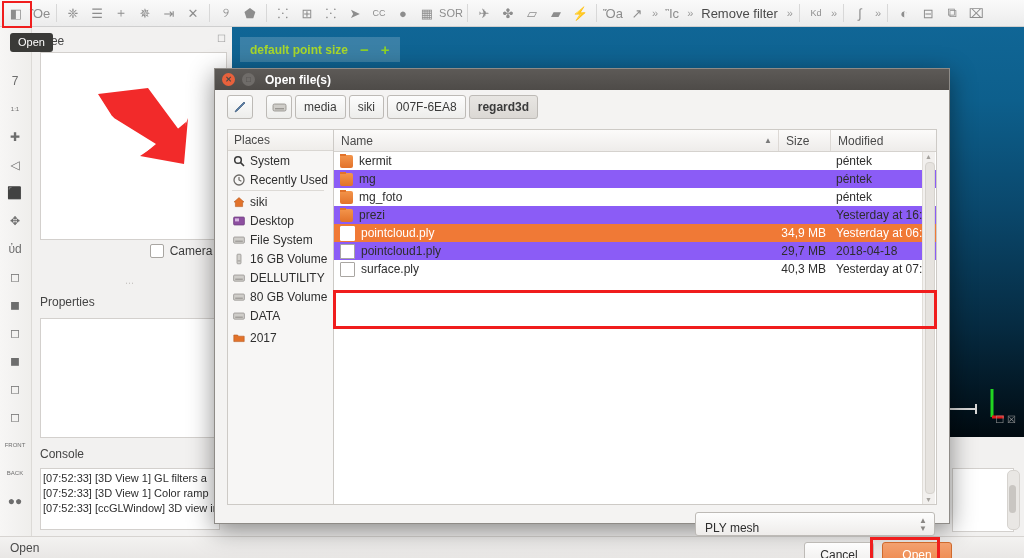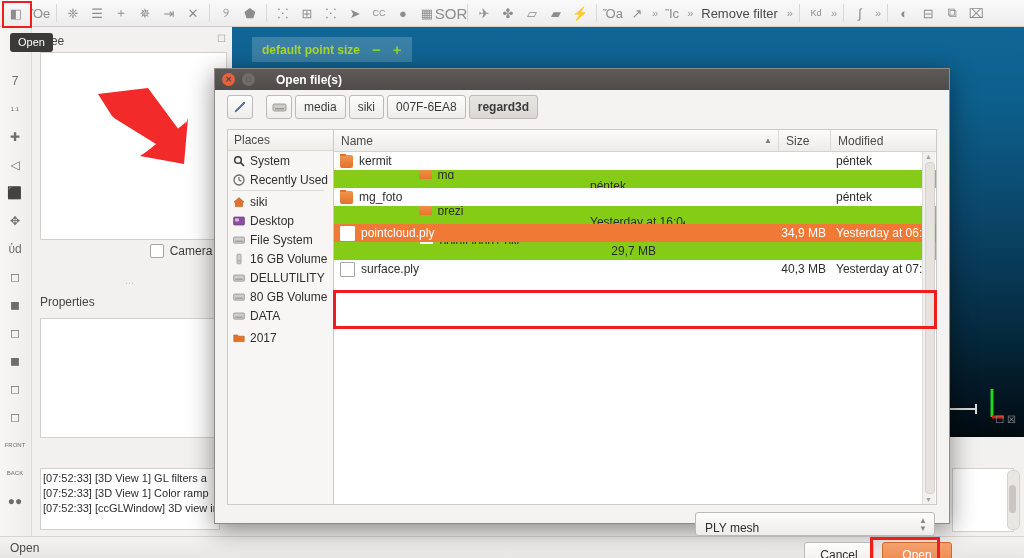--- a/index.html
+++ b/index.html
@@ -89,21 +89,21 @@
     overflow:hidden;padding:2px 0 0 2px;box-sizing:border-box;
   }
   .console-line{font-size:11px;color:#2d2d2d;line-height:15px;white-space:nowrap;}
 
   
   #view3d{
     left:232px;top:27px;width:792px;height:410px;
     background:linear-gradient(180deg,#106696 0%,#0d5f8c 18%,#0a476b 45%,#062c43 72%,#010a10 100%);
   }
   #point-size-badge{
-    left:252px;top:37px;height:25px;
+    left:240px;top:37px;height:25px;
     background:rgba(255,255,255,0.18);
     display:flex;align-items:center;
     padding:0 10px;color:#a8d82b;font-size:12px;font-weight:bold;
   }
   #point-size-badge .psop{color:#8fd424;font-size:15px;margin-left:12px;font-weight:bold;}
   #axis-gizmo{right:18px;bottom:14px;width:70px;height:40px;}
   #view-corner-btns{right:8px;top:414px;color:#9b9b9b;font-size:10px;}
 
   
   #right-strip{left:948px;top:440px;width:76px;height:96px;background:#f2f1f0;}
@@ -139,21 +139,21 @@
   #dialog-titlebar{
     height:21px;width:100%;
     background:linear-gradient(#5d5a57,#4e4b48);
     display:flex;align-items:center;
     color:#ffffff;font-size:12px;font-weight:bold;
   }
   .winbtn{width:13px;height:13px;border-radius:50%;margin-left:7px;flex:0 0 auto;
           display:flex;align-items:center;justify-content:center;font-size:8px;color:#4a4745;}
   .winbtn.close{background:#e8613c;}
   .winbtn.max{background:#6f6c69;}
-  #dialog-title-text{margin-left:21px;}
+  #dialog-title-text{margin-left:10px;}
 
   
   #path-bar{
     position:absolute;left:0;top:21px;width:100%;height:34px;
     display:flex;align-items:center;padding-left:12px;box-sizing:border-box;
   }
   .pbtn{
     height:24px;min-width:24px;
     border:1px solid #bdbab6;border-radius:3px;
     background:linear-gradient(#fdfdfd,#ededeb);
@@ -196,21 +196,21 @@
   .fl-h{display:flex;align-items:center;padding-left:7px;box-sizing:border-box;
         border-right:1px solid #ddd9d5;position:relative;}
   .fl-h.name{width:445px;}
   .fl-h.size{width:52px;}
   .fl-h.mod{width:90px;border-right:none;}
   .sortarrow{position:absolute;right:6px;top:6px;font-size:8px;color:#7a7a7a;}
   .frow{
     display:flex;height:18px;align-items:center;font-size:12px;color:#2d2d2d;
     box-sizing:border-box;
   }
-  .frow.alt{background:#84cc16;flex-direction:column;}
+  .frow.alt{background:#8b5cf6;}
   .frow.sel{background:#f07936;color:#ffffff;}
   .fc.name{width:445px;display:flex;align-items:center;padding-left:6px;box-sizing:border-box;overflow:hidden;}
   .fc.size{width:52px;text-align:right;padding-right:5px;box-sizing:border-box;}
   .fc.mod{width:100px;padding-left:5px;box-sizing:border-box;white-space:nowrap;overflow:hidden;}
   .fico{width:13px;height:13px;margin-right:6px;flex:0 0 auto;}
   .folder-ico{
     background:linear-gradient(#f3954b,#e2722a);border-radius:1px 2px 2px 2px;
     position:relative;
   }
   .folder-ico:after{content:"";position:absolute;left:0;top:-2px;width:6px;height:3px;
@@ -281,21 +281,21 @@
     <div class="tbtn">୨</div>
     <div class="tbtn">⬟</div>
     <div class="tsep"></div>
     <div class="tbtn">⁙</div>
     <div class="tbtn">⊞</div>
     <div class="tbtn">⁙</div>
     <div class="tbtn">➤</div>
     <div class="tbtn" style="font-size: 9px; text-align: right;">CC</div>
     <div class="tbtn">●</div>
     <div class="tbtn">▦</div>
-    <div class="tbtn" style="font-size: 15px;">SOR</div>
+    <div class="tbtn" style="font-size: 11px;">SOR</div>
     <div class="tsep"></div>
     <div class="tbtn">✈</div>
     <div class="tbtn">✤</div>
     <div class="tbtn">▱</div>
     <div class="tbtn">▰</div>
     <div class="tbtn">⚡</div>
     <div class="tsep"></div>
     <div class="tbtn">Ὄa</div>
     <div class="tbtn">↗</div>
     <div class="tchev">»</div>
@@ -369,20 +369,21 @@
   <span>Camera Li</span>
 </div>
 <div id="dock-grip" class="abs">⋯</div>
 
 <div id="properties-panel" class="abs">
   <div class="panel-title">Properties</div>
 </div>
 <div id="props-box" class="abs"></div>
 
 <div id="console-panel" class="abs">
+  <div class="panel-title">Console</div>
   <div class="panel-tools abs" style="right:18px;top:8px;">+&nbsp;−</div>
 </div>
 <div id="console-box" class="abs">
   <div class="console-line">[07:52:33] [3D View 1] GL filters a</div>
   <div class="console-line">[07:52:33] [3D View 1] Color ramp</div>
   <div class="console-line">[07:52:33] [ccGLWindow] 3D view initialized</div>
 </div>
 
 <div id="right-strip" class="abs"></div>
 <div id="right-list" class="abs"></div>

